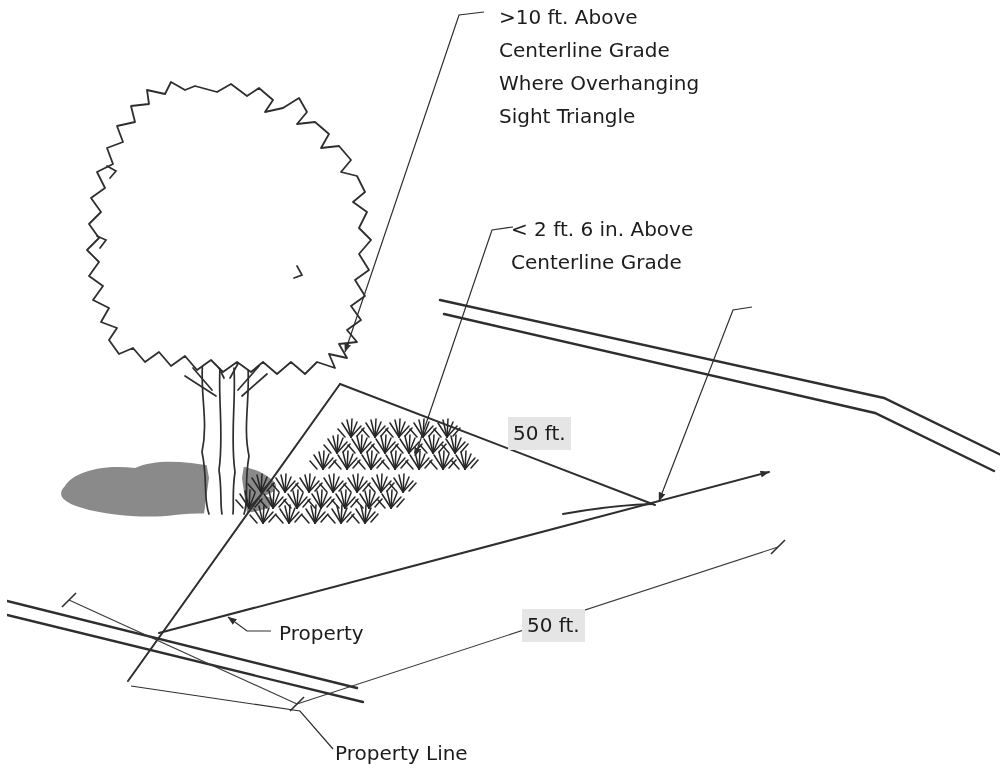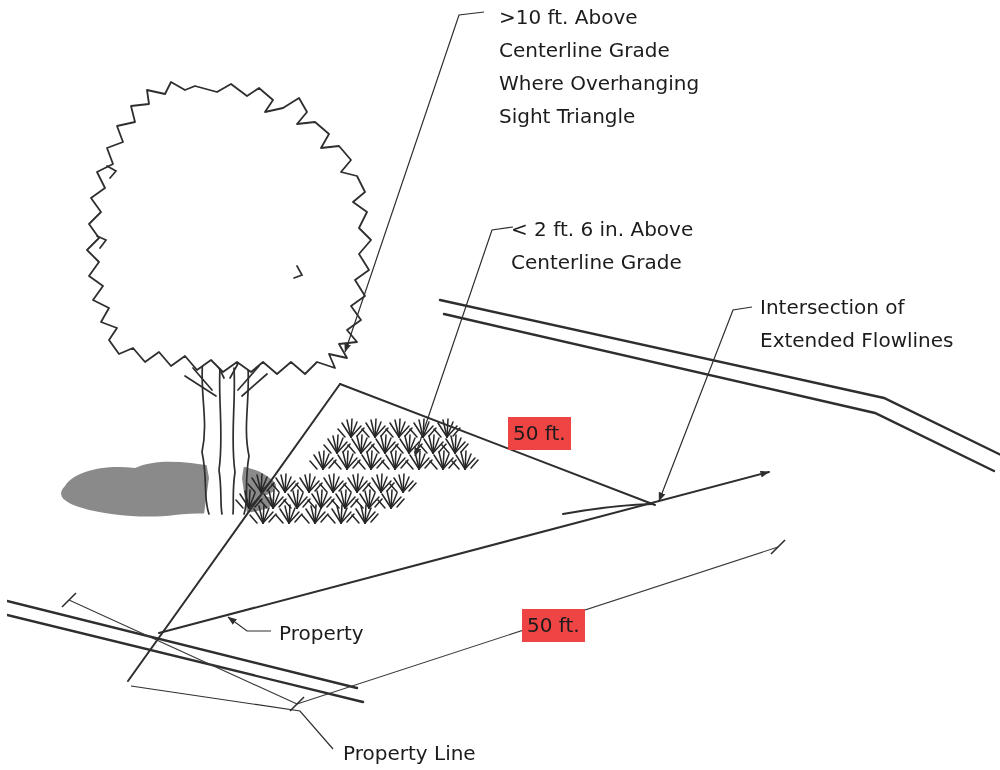--- a/index.html
+++ b/index.html
@@ -1,21 +1,21 @@
 <!DOCTYPE html>
 <html><head>
 <meta charset="utf-8">
 <style>
   html,body{margin:0;padding:0;background:#fff;}
   .canvas{position:relative;width:1000px;height:770px;background:#fff;overflow:hidden;
           font-family:"DejaVu Sans","Liberation Sans",sans-serif;margin-left:7px;}
   .canvas svg{position:absolute;left:0;top:0;}
   .labels-layer{position:absolute;left:0;top:0;width:100%;height:100%;pointer-events:none;}
   .dlabel{position:absolute;font-size:20px;line-height:1.65;color:#1c1c1c;white-space:pre-line;}
-  .dim{background:#ef4444;padding:0 5px;}
+  .dim{background:#e5e5e5;padding:0 5px;}
   .lw-street{stroke:#2e2e2e;stroke-width:2.4;fill:none;stroke-linecap:round;}
   .lw-main{stroke:#2e2e2e;stroke-width:2;fill:none;stroke-linecap:round;}
   .lw-thin{stroke:#3a3a3a;stroke-width:1.1;fill:none;}
   .lw-leader{stroke:#2e2e2e;stroke-width:1.2;fill:none;}
   .lw-tick{stroke:#2e2e2e;stroke-width:1.6;fill:none;}
   .sketch{stroke:#2e2e2e;fill:#fff;stroke-width:1.8;stroke-linejoin:round;}
   .trunkline{stroke:#2e2e2e;stroke-width:1.7;fill:none;stroke-linecap:round;}
 </style>
 </head>
 <body>
@@ -148,21 +148,19 @@
   </g>
 </svg>
 
 <div class="labels-layer">
   <div class="dlabel" style="left:492px;top:1px;">&gt;10 ft. Above
 Centerline Grade
 Where Overhanging
 Sight Triangle</div>
   <div class="dlabel" style="left:504px;top:213px;">&lt; 2 ft. 6 in. Above
 Centerline Grade</div>
-  <div class="dlabel" style="left:753px;top:291px;">Intersection of
-Extended Flowlines</div>
   <div class="dlabel dim" style="left:501px;top:417px;">50 ft.</div>
   <div class="dlabel dim" style="left:515px;top:609px;">50 ft.</div>
   <div class="dlabel" style="left:272px;top:617px;">Property</div>
-  <div class="dlabel" style="left:336px;top:737px;">Property Line</div>
+  <div class="dlabel" style="left:328px;top:737px;">Property Line</div>
 </div>
 
 </div>
 
 </body></html>

